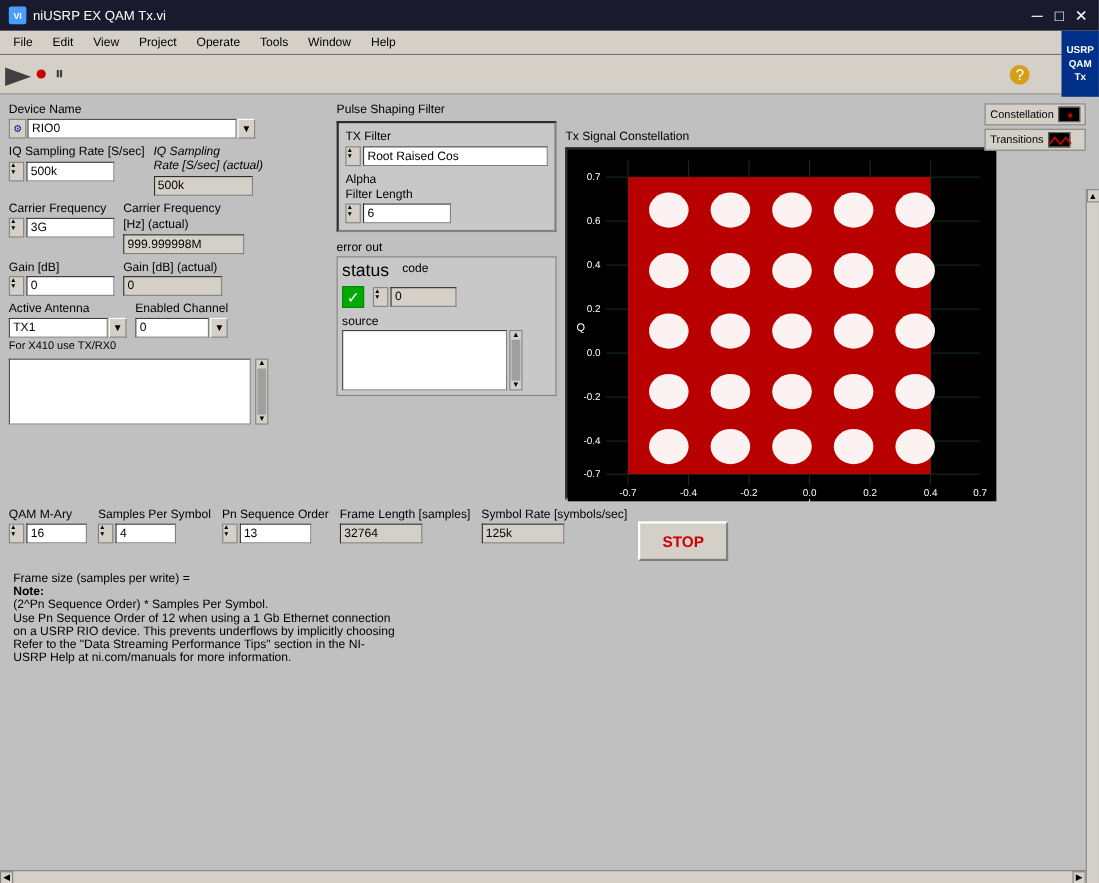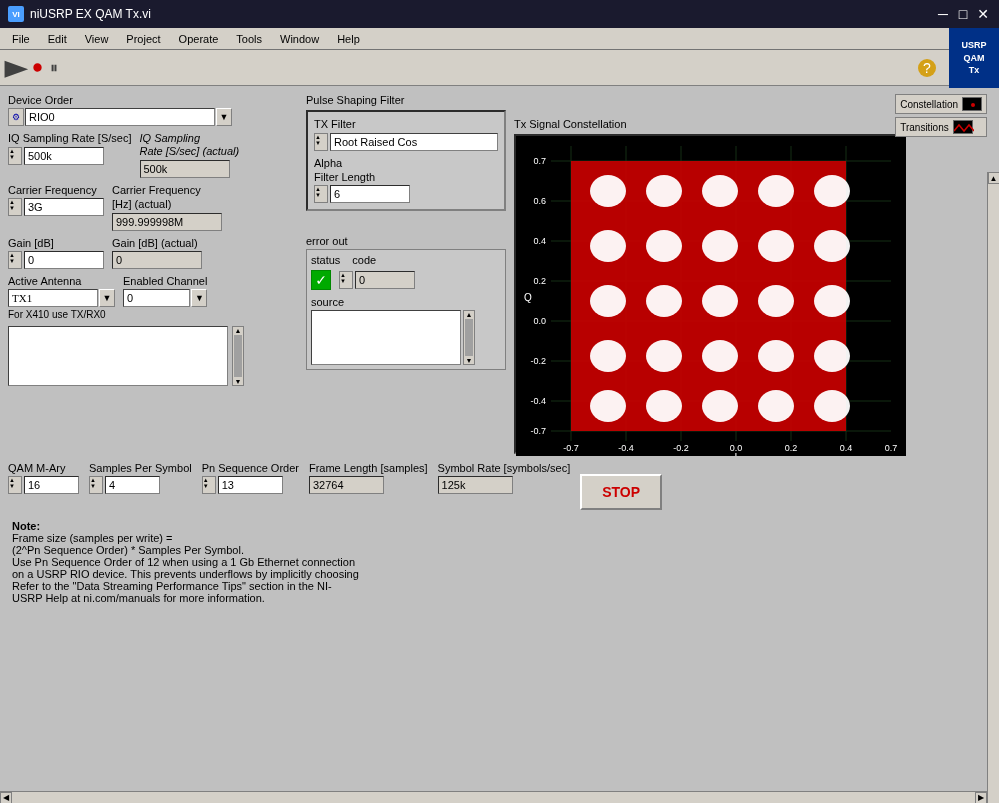--- a/index.html
+++ b/index.html
@@ -182,21 +182,21 @@
 <div class="menu-bar">
   <span class="menu-item">File</span>
   <span class="menu-item">Edit</span>
   <span class="menu-item">View</span>
   <span class="menu-item">Project</span>
   <span class="menu-item">Operate</span>
   <span class="menu-item">Tools</span>
   <span class="menu-item">Window</span>
   <span class="menu-item">Help</span>
 
-  <div style="position:absolute; right:0; top:28px; background:#003087; color:white; width:50px; height:60px; display:flex; flex-direction:column; align-items:center; justify-content:center; font-size:9px; font-weight:bold; line-height:1.4; z-index:10;">
+  <div style="position:absolute; right:0; top:28px; background:#003087; color:white; width:34px; height:60px; display:flex; flex-direction:column; align-items:center; justify-content:center; font-size:9px; font-weight:bold; line-height:1.4; z-index:10;">
     <span>USRP</span>
     <span>QAM</span>
     <span>Tx</span>
   </div>
 </div>
 
 <div class="toolbar">
   <div class="toolbar-left">
     <span class="toolbar-icon" style="font-size:22px; color:#404040; transform:scaleX(1.4); display:inline-block;">▶</span>
     <span class="toolbar-icon" style="color:#cc0000; font-size:18px;">⏺</span>
@@ -211,21 +211,21 @@
     <div style="width:12px; height:12px; background:#d4d0c8; border:1px solid #808080; display:flex; align-items:center; justify-content:center; cursor:pointer; font-size:8px;">▲</div>
     <div style="flex:1; background:#d4d0c8;"></div>
 
   </div>
 
   <div style="display:flex; gap:8px; margin-bottom:8px;">
 
     <div style="width:290px;">
 
       <div class="section-group">
-        <div class="section-label">Device Order</div>
+        <div class="section-label">Device Name</div>
         <div class="dropdown-container">
           <div style="display:flex; align-items:center; gap:1px;">
             <div style="width:16px; height:18px; background:#d4d0c8; border:1px solid #808080; display:flex; align-items:center; justify-content:center; cursor:pointer; font-size:9px; color:#0000aa;">⚙</div>
             <div class="dropdown-field" style="width:190px;">RIO0</div>
             <div class="dropdown-btn">▼</div>
           </div>
         </div>
       </div>
 
       <div style="display:flex; gap:8px; margin-bottom:6px;">
@@ -275,21 +275,21 @@
         </div>
         <div>
           <div class="section-label">Gain [dB] (actual)</div>
           <div class="num-input" style="width:90px; background:#d4d0c8;">0</div>
         </div>
       </div>
 
       <div style="display:flex; gap:8px; margin-bottom:2px;">
         <div>
           <div class="section-label">Active Antenna</div>
-          <div style="display:flex; gap:1px;font-family:Liberation Serif, serif;">
+          <div style="display:flex; gap:1px;">
             <div class="dropdown-field" style="width:90px;">TX1</div>
             <div class="dropdown-btn">▼</div>
           </div>
         </div>
         <div>
           <div class="section-label">Enabled Channel</div>
           <div style="display:flex; gap:1px;">
             <div class="dropdown-field" style="width:60px;">0</div>
             <div class="dropdown-btn">▼</div>
           </div>
@@ -331,25 +331,25 @@
           <div style="display:flex; gap:2px; align-items:center;">
             <div style="width:14px; height:18px; background:#d4d0c8; border:1px solid #808080; display:flex; flex-direction:column; cursor:pointer;">
               <span style="font-size:6px; line-height:1;">▲</span>
               <span style="font-size:6px; line-height:1;">▼</span>
             </div>
             <div class="num-input" style="width:80px;">6</div>
           </div>
         </div>
       </div>
 
-      <div style="margin-top:24px;">
+      <div style="margin-top:8px;">
         <div class="section-label">error out</div>
         <div class="error-box">
           <div style="display:flex; gap:12px; margin-bottom:4px;">
-            <div style="font-size:11px;">status</div>
+            <div style="font-size:16px;">status</div>
             <div style="font-size:11px;">code</div>
           </div>
           <div style="display:flex; gap:8px; align-items:center; margin-bottom:6px;">
             <div class="check-indicator">
               <span style="color:white; font-size:14px;">✓</span>
             </div>
             <div style="display:flex; gap:2px; align-items:center;">
               <div style="width:14px; height:18px; background:#d4d0c8; border:1px solid #808080; display:flex; flex-direction:column; cursor:pointer;">
                 <span style="font-size:6px; line-height:1;">▲</span>
                 <span style="font-size:6px; line-height:1;">▼</span>
@@ -519,22 +519,22 @@
       <div class="section-label">Symbol Rate [symbols/sec]</div>
       <div class="num-input" style="width:75px; background:#d4d0c8;">125k</div>
     </div>
 
     <div style="display:flex; align-items:flex-start; padding-top:12px;">
       <button class="stop-btn" style="background:#d4d0c8; border-top:2px solid #ffffff; border-left:2px solid #ffffff; border-bottom:2px solid #808080; border-right:2px solid #808080; padding:8px 20px; font-size:14px; font-weight:bold; color:#cc0000; cursor:pointer; min-width:80px;">STOP</button>
     </div>
   </div>
 
   <div style="margin-top:10px; margin-left:4px; max-width:620px;">
+    <div style="font-size:11px;">Frame size (samples per write) =</div>
     <div style="font-size:11px; font-weight:bold;"><span>Note:</span></div>
-    <div style="font-size:11px;">Frame size (samples per write) =</div>
     <div style="font-size:11px;"> (2^Pn Sequence Order) * Samples Per Symbol.</div>
     <div style="font-size:11px;">Use Pn Sequence Order of 12 when using a 1 Gb Ethernet connection</div>
     <div style="font-size:11px;">on a USRP RIO device. This prevents underflows by implicitly choosing</div>
     <div style="font-size:11px;">Refer to the "Data Streaming Performance Tips" section in the NI-</div>
     <div style="font-size:11px;">USRP Help at ni.com/manuals for more information.</div>
   </div>
 
   <div style="position:absolute; bottom:0; left:0; right:12px; height:12px; background:#d4d0c8; border-top:1px solid #808080; display:flex; align-items:center;">
     <div style="width:12px; height:12px; background:#d4d0c8; border:1px solid #808080; display:flex; align-items:center; justify-content:center; cursor:pointer; font-size:8px;">◀</div>
     <div style="flex:1; background:#d4d0c8;"></div>

